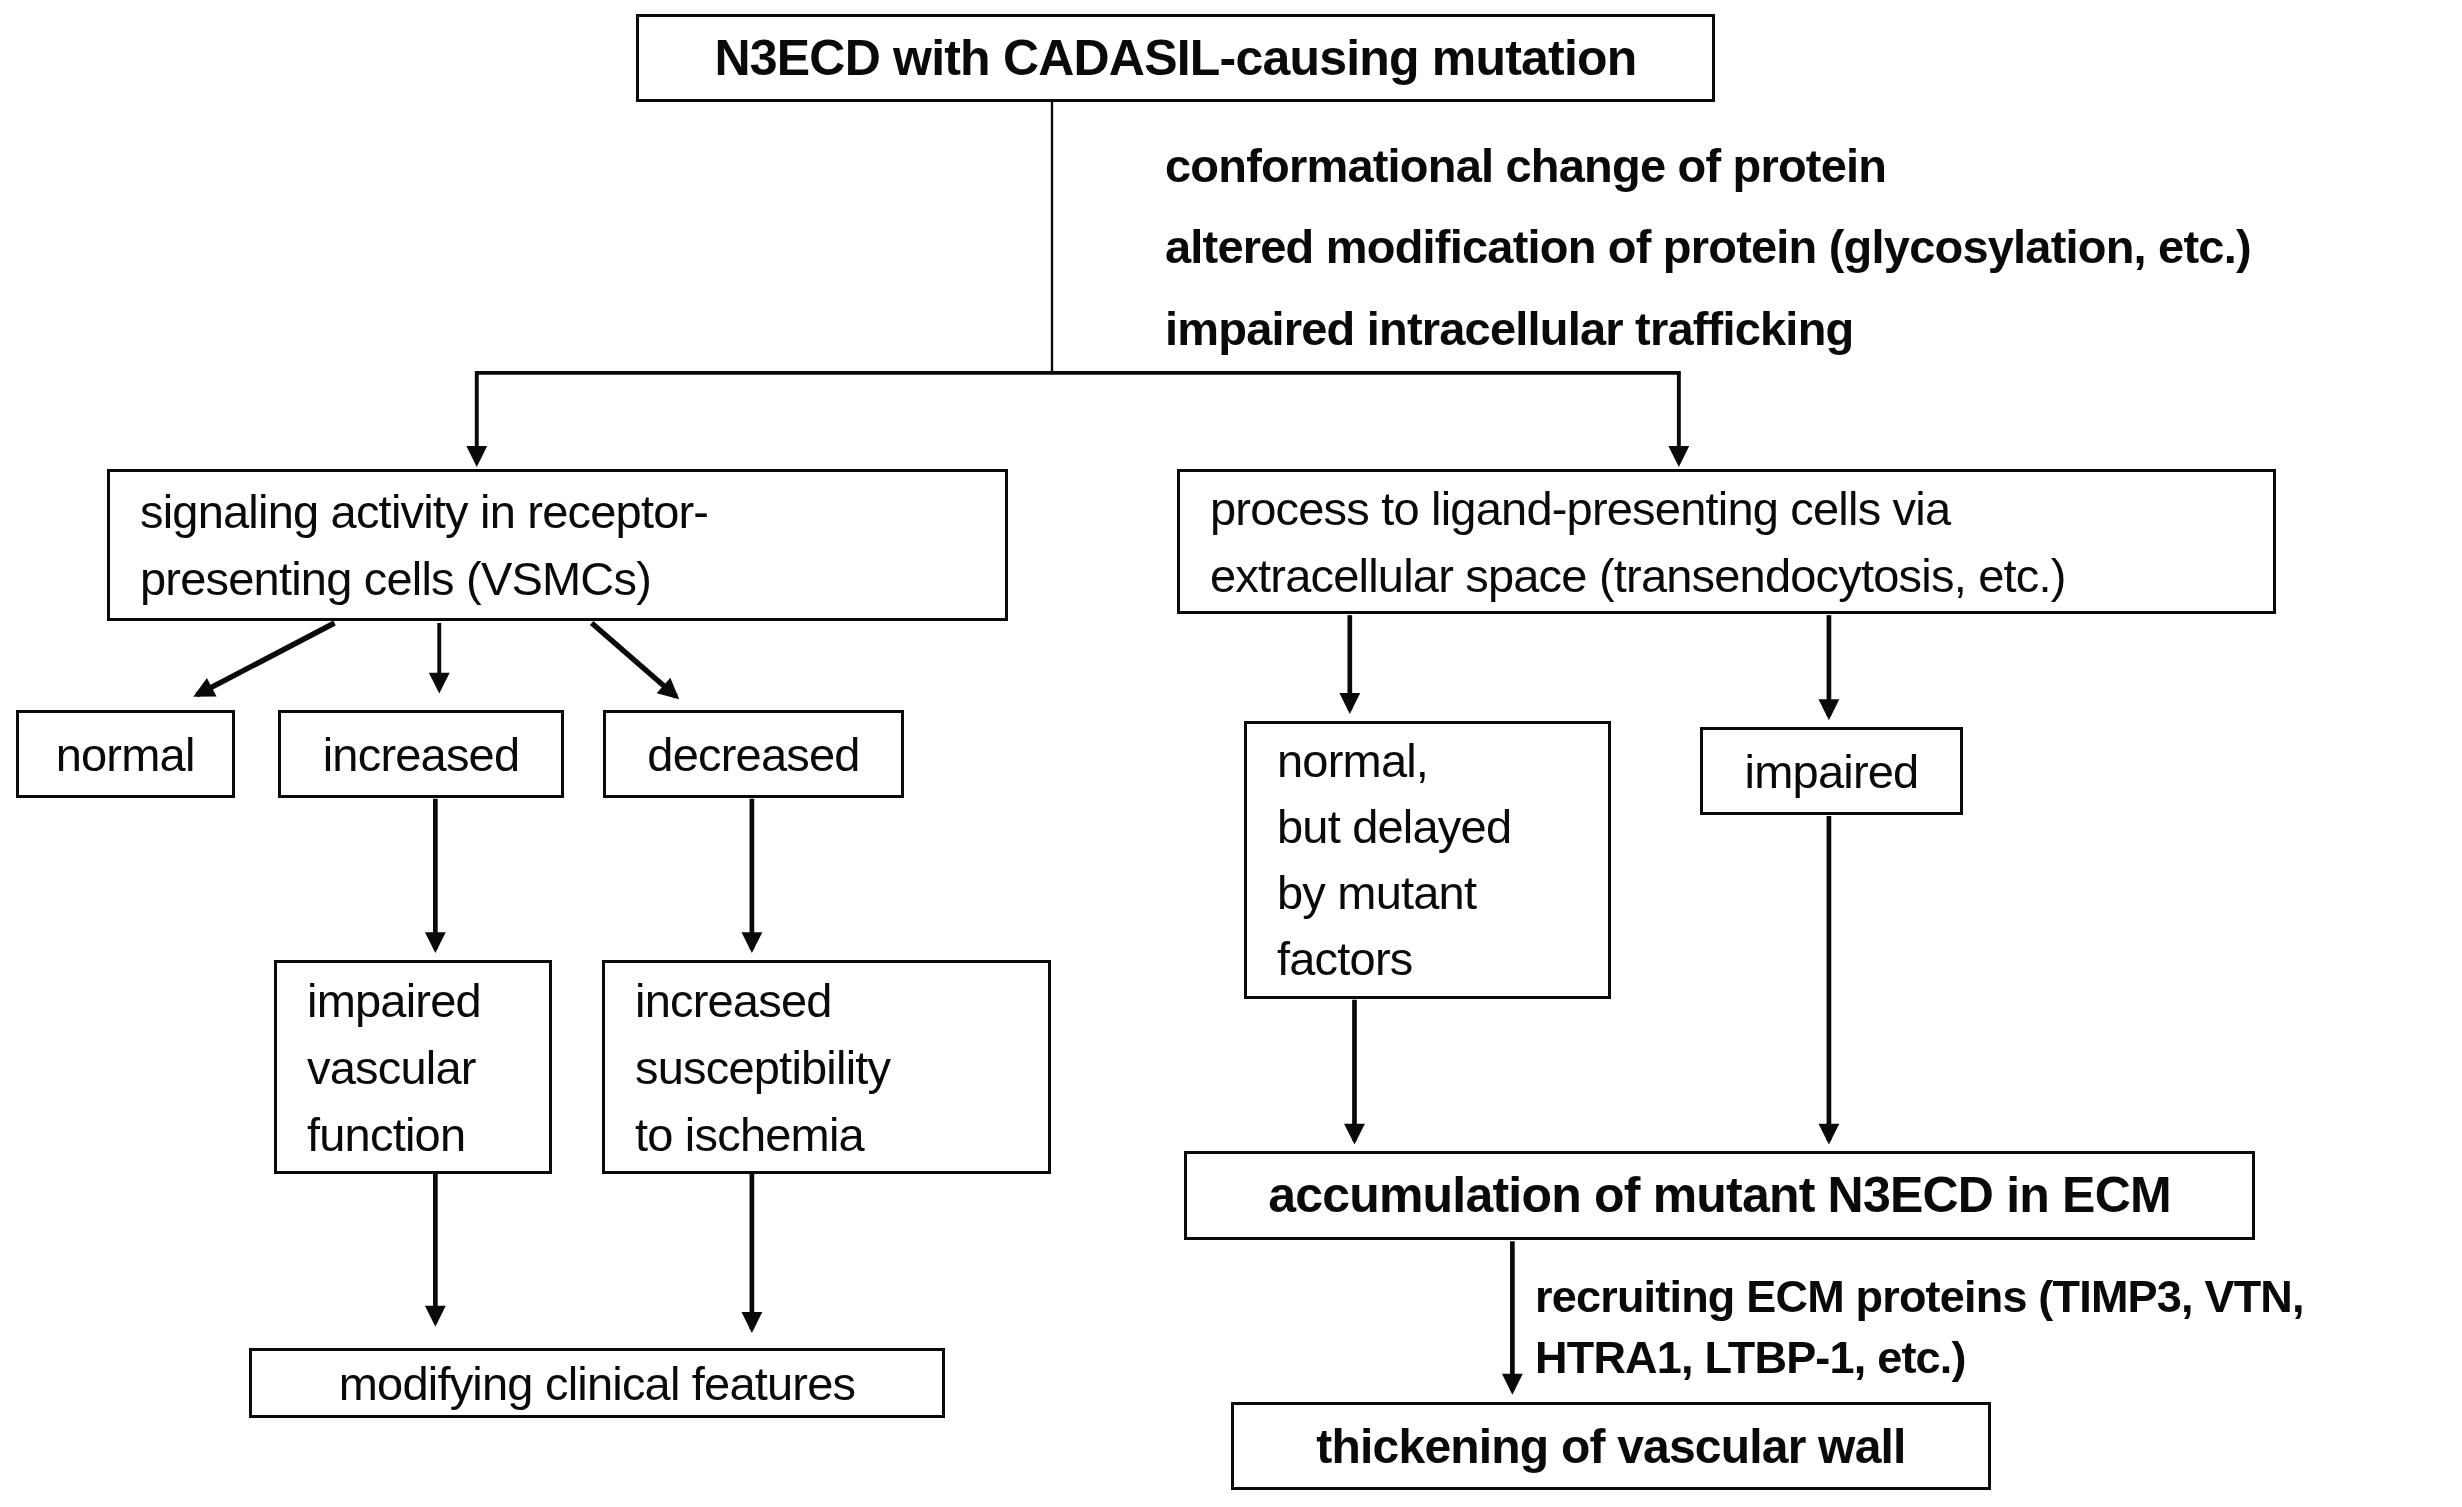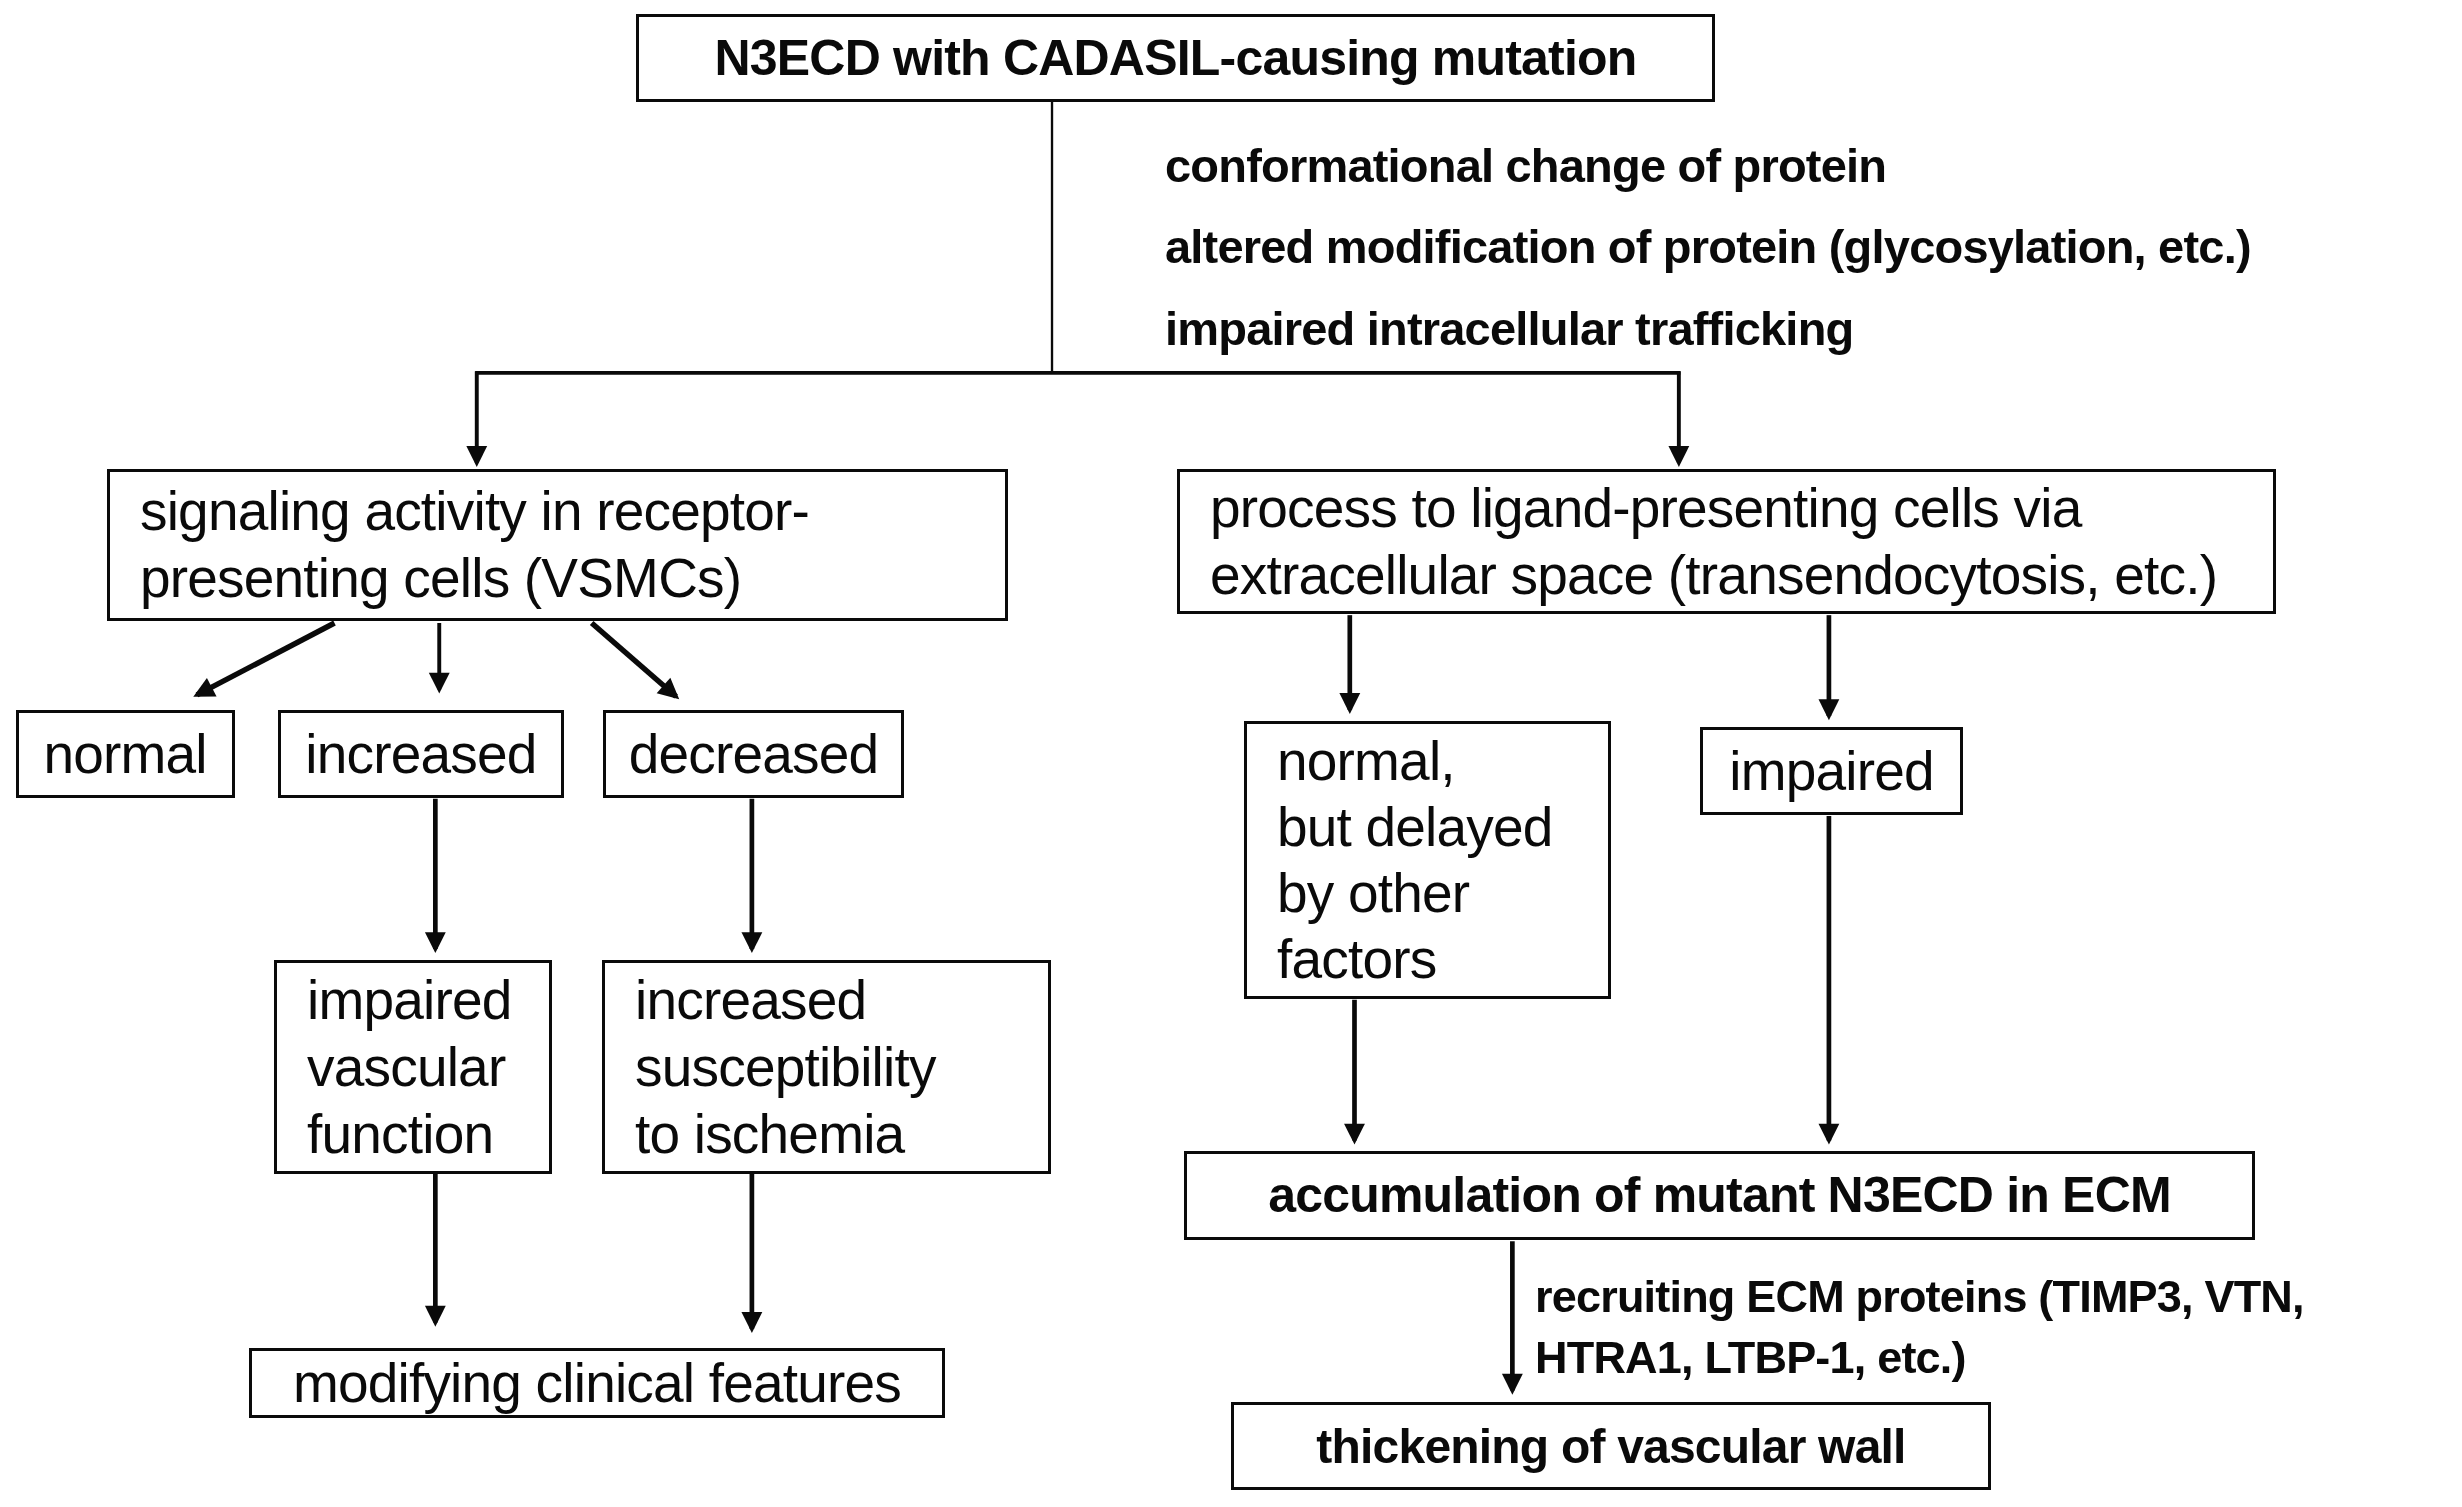--- a/index.html
+++ b/index.html
@@ -3,21 +3,21 @@
 <meta charset="utf-8">
 <style>
   html,body{margin:0;padding:0;background:#ffffff;}
   body{width:2462px;height:1507px;position:relative;font-family:"Liberation Sans","DejaVu Sans",sans-serif;color:#0a0a0a;}
   #canvas{position:absolute;inset:0;width:2462px;height:1507px;background:#ffffff;overflow:hidden;}
   #edges{position:absolute;left:0;top:0;width:2462px;height:1507px;}
   #edges line{stroke:#0a0a0a;}
   #edges .ah{fill:#0a0a0a;}
   .node{position:absolute;box-sizing:border-box;border:3.1px solid #0a0a0a;background:#ffffff;
         display:flex;align-items:center;white-space:pre-line;
-        font-size:55px;line-height:67px;letter-spacing:-0.8px;}
+        font-size:47px;line-height:67px;letter-spacing:-0.8px;}
   .node.heavy{border-width:3.9px;font-weight:bold;}
   .node.center{justify-content:center;}
   .node.leftpad{padding-left:30px;padding-right:7.8px;text-align:left;}
   .annot{position:absolute;white-space:pre-line;font-size:47px;line-height:81px;letter-spacing:-0.8px;font-weight:bold;}
   .annot.small{line-height:61px;font-size:45px;}
   .title-box{font-size:50px;}
   .accum-box{font-size:50px;}
   .thick-box{font-size:48px;}
 </style>
 </head>
@@ -76,21 +76,21 @@
 susceptibility
 to ischemia</div>
 
   <div class="node center" style="left:249px;top:1348px;width:696px;height:70px;">modifying clinical features</div>
 
   <div class="node leftpad" style="left:1177px;top:469px;width:1099px;height:145px;">process to ligand-presenting cells via
 extracellular space (transendocytosis, etc.)</div>
 
   <div class="node leftpad" style="left:1244px;top:721px;width:367px;height:278px;line-height:66px;">normal,
 but delayed
-by other
+by mutant
 factors</div>
 
   <div class="node center" style="left:1700px;top:727px;width:263px;height:88px;">impaired</div>
 
   <div class="node heavy center accum-box" style="left:1184px;top:1151px;width:1071px;height:89px;">accumulation of mutant N3ECD in ECM</div>
 
   <div class="annot small" style="left:1535px;top:1266px;">recruiting ECM proteins (TIMP3, VTN,
 HTRA1, LTBP-1, etc.)</div>
 
   <div class="node heavy center thick-box" style="left:1231px;top:1402px;width:760px;height:88px;">thickening of vascular wall</div>

